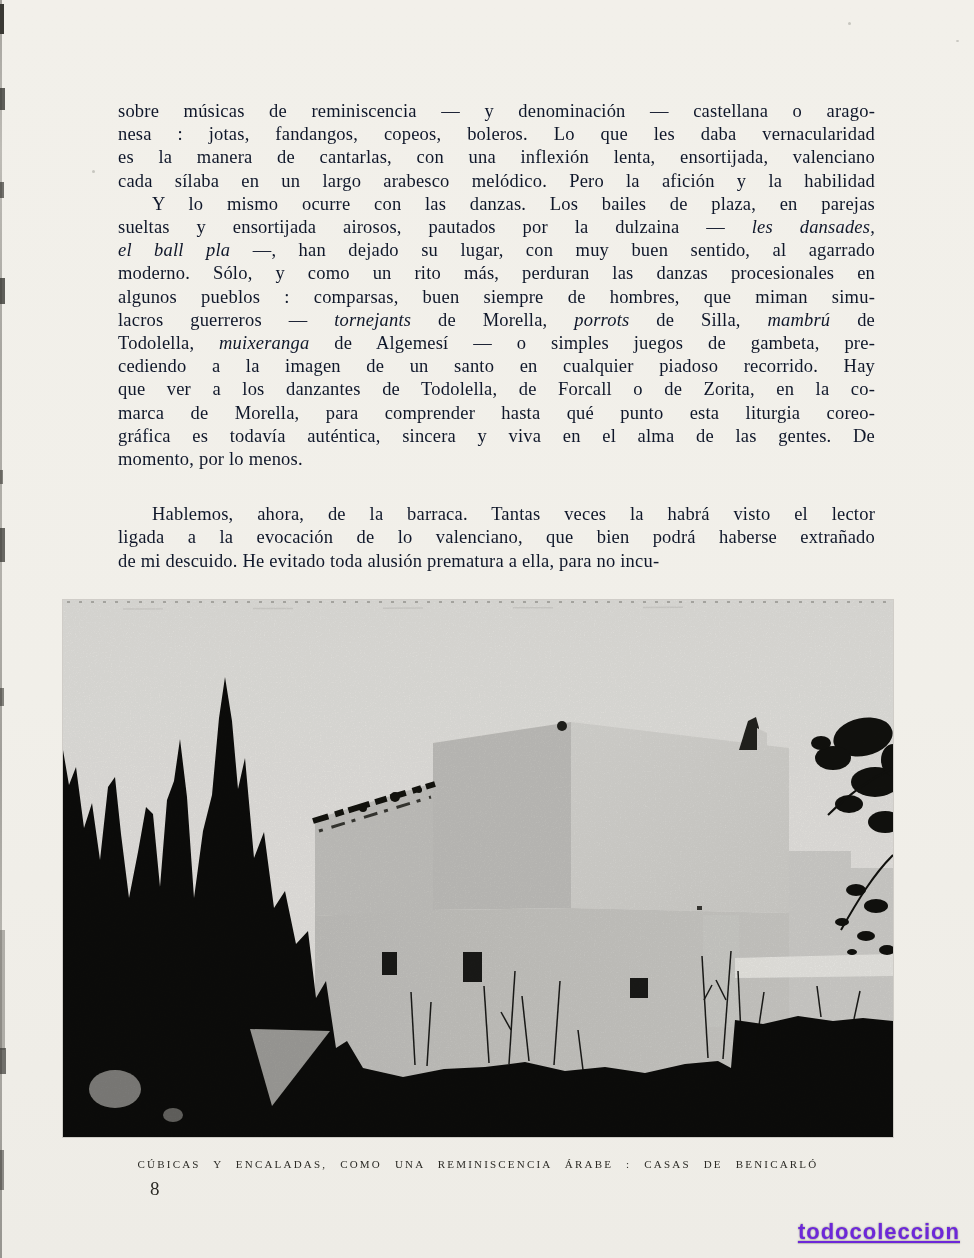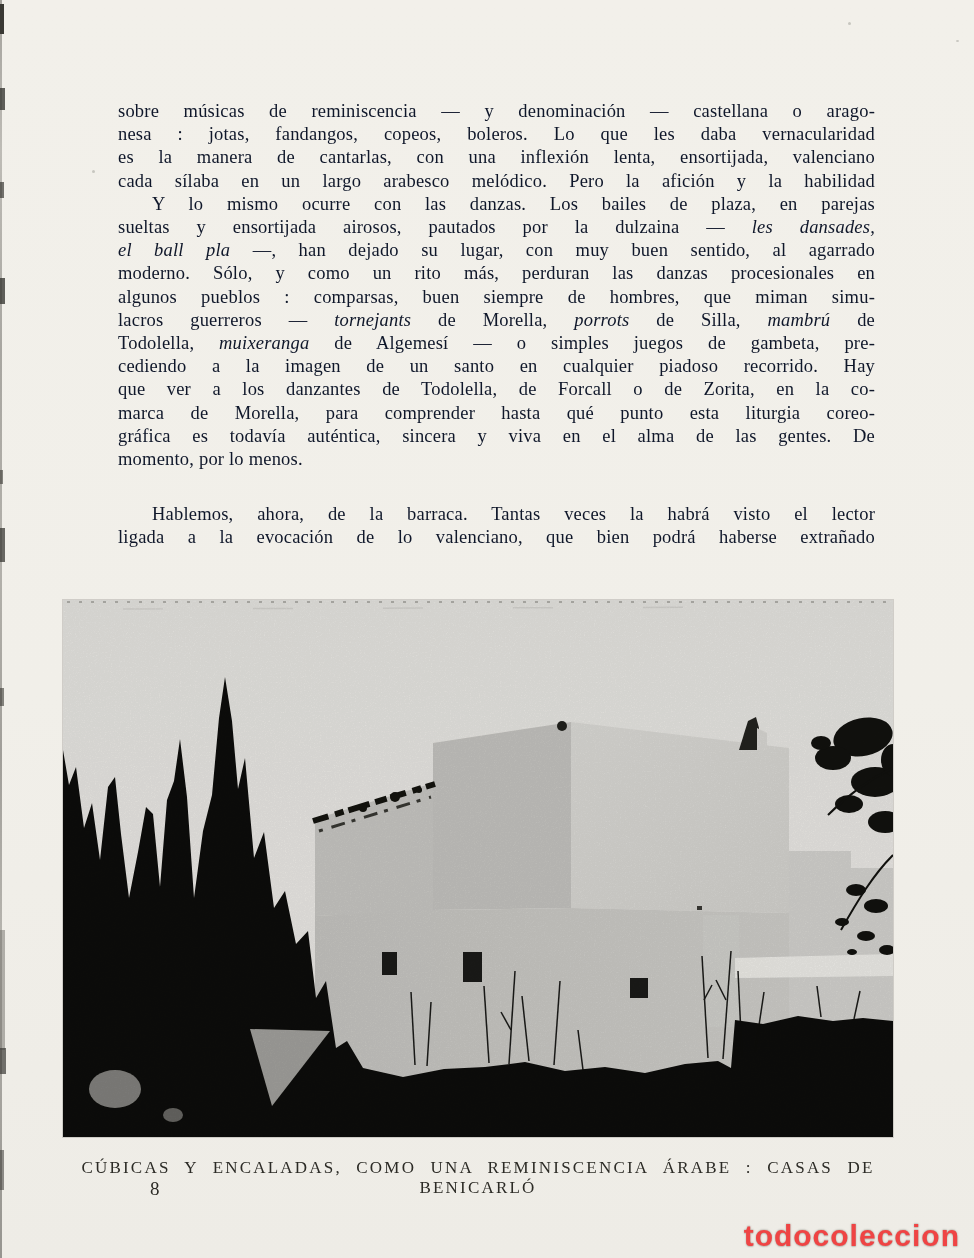--- a/index.html
+++ b/index.html
@@ -22,31 +22,32 @@
   .it{font-style:italic;}
   
   .photo{
     position:absolute;left:63px;top:600px;width:830px;height:537px;
     background:#e9e8e4;outline:1px solid rgba(90,88,80,.22);
   }
   .photo svg{display:block;}
   
   .caption{
     position:absolute;left:63px;top:1158px;width:830px;text-align:center;
-    font-size:17px;letter-spacing:2.2px;word-spacing:8px;color:#2c2b26;
+    font-size:11px;letter-spacing:2.2px;word-spacing:8px;color:#2c2b26;
   }
   .pagenum{
     position:absolute;left:150px;top:1178px;font-size:19px;color:#2c2b26;
   }
   
   .watermark{
     position:absolute;right:14px;top:1219px;
     font-family:"Liberation Sans","DejaVu Sans",sans-serif;
-    font-weight:bold;font-size:30px;letter-spacing:1px;color:#ef4444;
+    font-weight:bold;font-size:22px;letter-spacing:1px;color:#6d28d9;
     text-shadow:0 0 2px rgba(178,176,168,.85),0 1px 1px rgba(160,158,150,.5),0 -1px 1px rgba(200,198,190,.6);
+    text-decoration:underline;
   }
   
   .edge-line{
     position:absolute;left:0;top:0;width:2px;height:1258px;opacity:.5;
     background:linear-gradient(180deg,#55534e 0%,#8a8882 12%,#5e5c57 28%,#75736d 45%,#504e49 60%,#7b7973 74%,#55534e 90%,#3f3e3a 100%);
   }
   .tick{position:absolute;left:0;background:#3a3934;}
   .dust{position:absolute;background:#c7c6c0;border-radius:50%;}
 </style>
 </head>
@@ -86,20 +87,21 @@
       <div class="line"><span>Todolella, </span><span class="it">muixeranga</span><span> de Algemesí — o simples juegos de gambeta, pre-</span></div>
       <div class="line"><span>cediendo a la imagen de un santo en cualquier piadoso recorrido. Hay</span></div>
       <div class="line"><span>que ver a los danzantes de Todolella, de Forcall o de Zorita, en la co-</span></div>
       <div class="line"><span>marca de Morella, para comprender hasta qué punto esta liturgia coreo-</span></div>
       <div class="line"><span>gráfica es todavía auténtica, sincera y viva en el alma de las gentes. De</span></div>
       <div class="line last"><span>momento, por lo menos.</span></div>
     </div>
     <div class="para gap">
       <div class="line indent"><span>Hablemos, ahora, de la barraca. Tantas veces la habrá visto el lector</span></div>
       <div class="line"><span>ligada a la evocación de lo valenciano, que bien podrá haberse extrañado</span></div>
+      <div class="line last"><span>de mi descuido. He evitado toda alusión prematura a ella, para no incu-</span></div>
     </div>
   </div>
 
 <div class="photo">
   <svg width="830" height="537" viewBox="0 0 830 537">
     <defs>
       <linearGradient id="skyg" x1="0" y1="0" x2="0" y2="1">
         <stop offset="0" stop-color="#e6e5e1"></stop>
         <stop offset="0.55" stop-color="#eceae6"></stop>
         <stop offset="1" stop-color="#e9e8e4"></stop>

